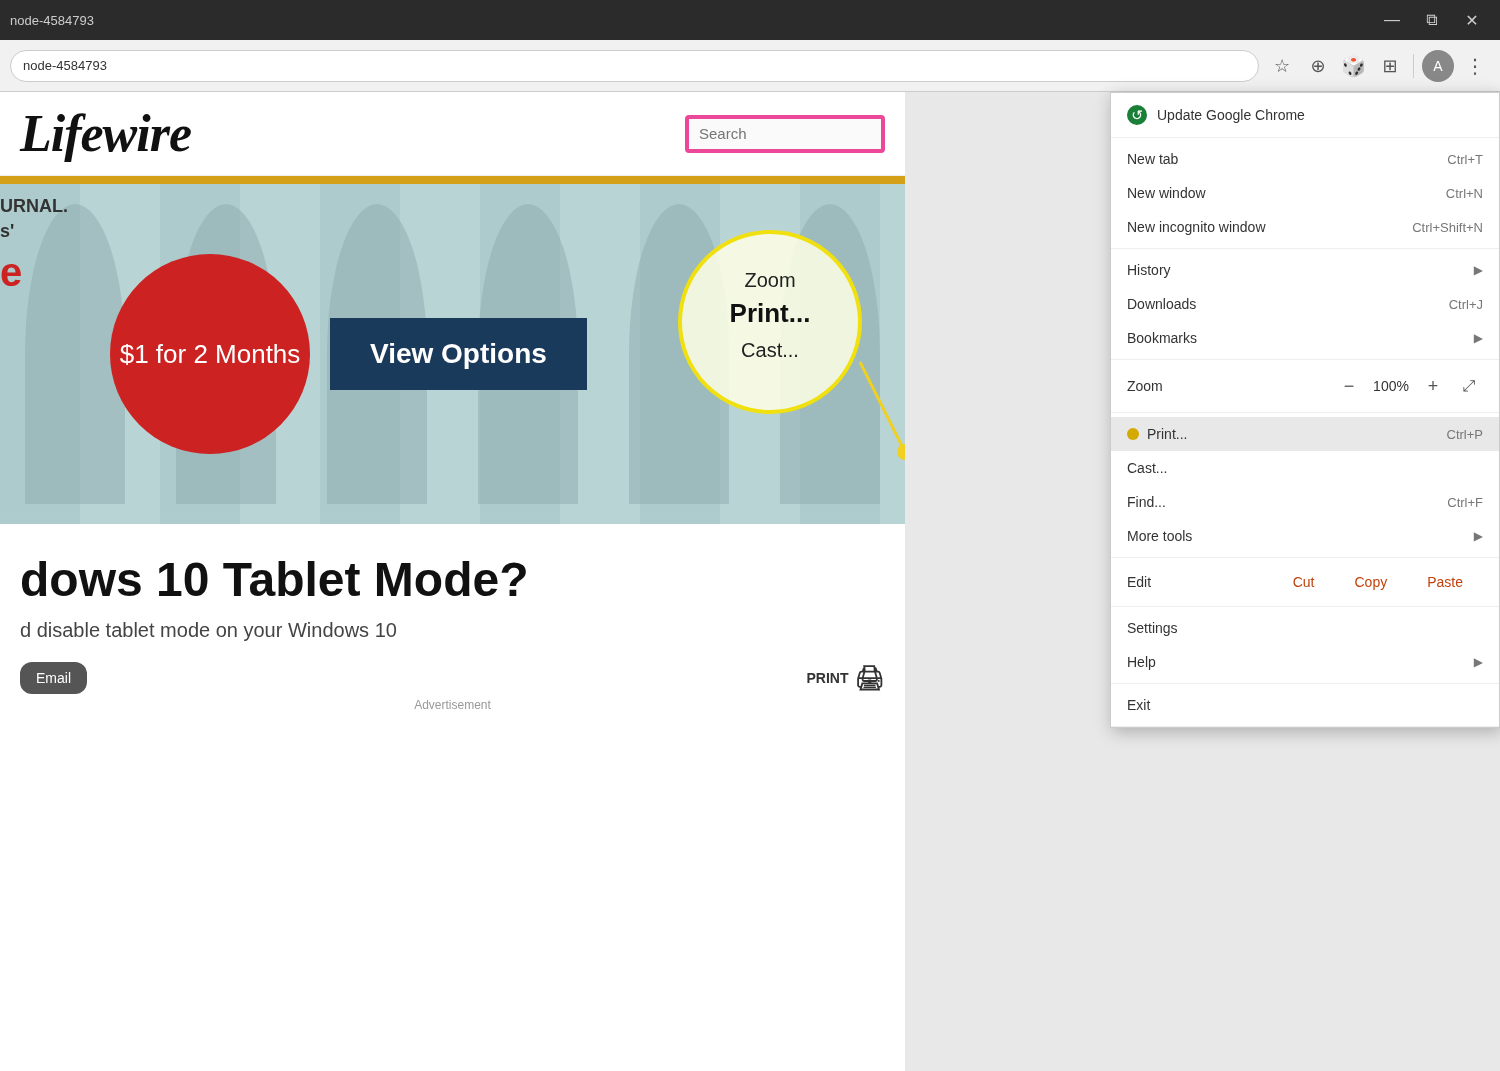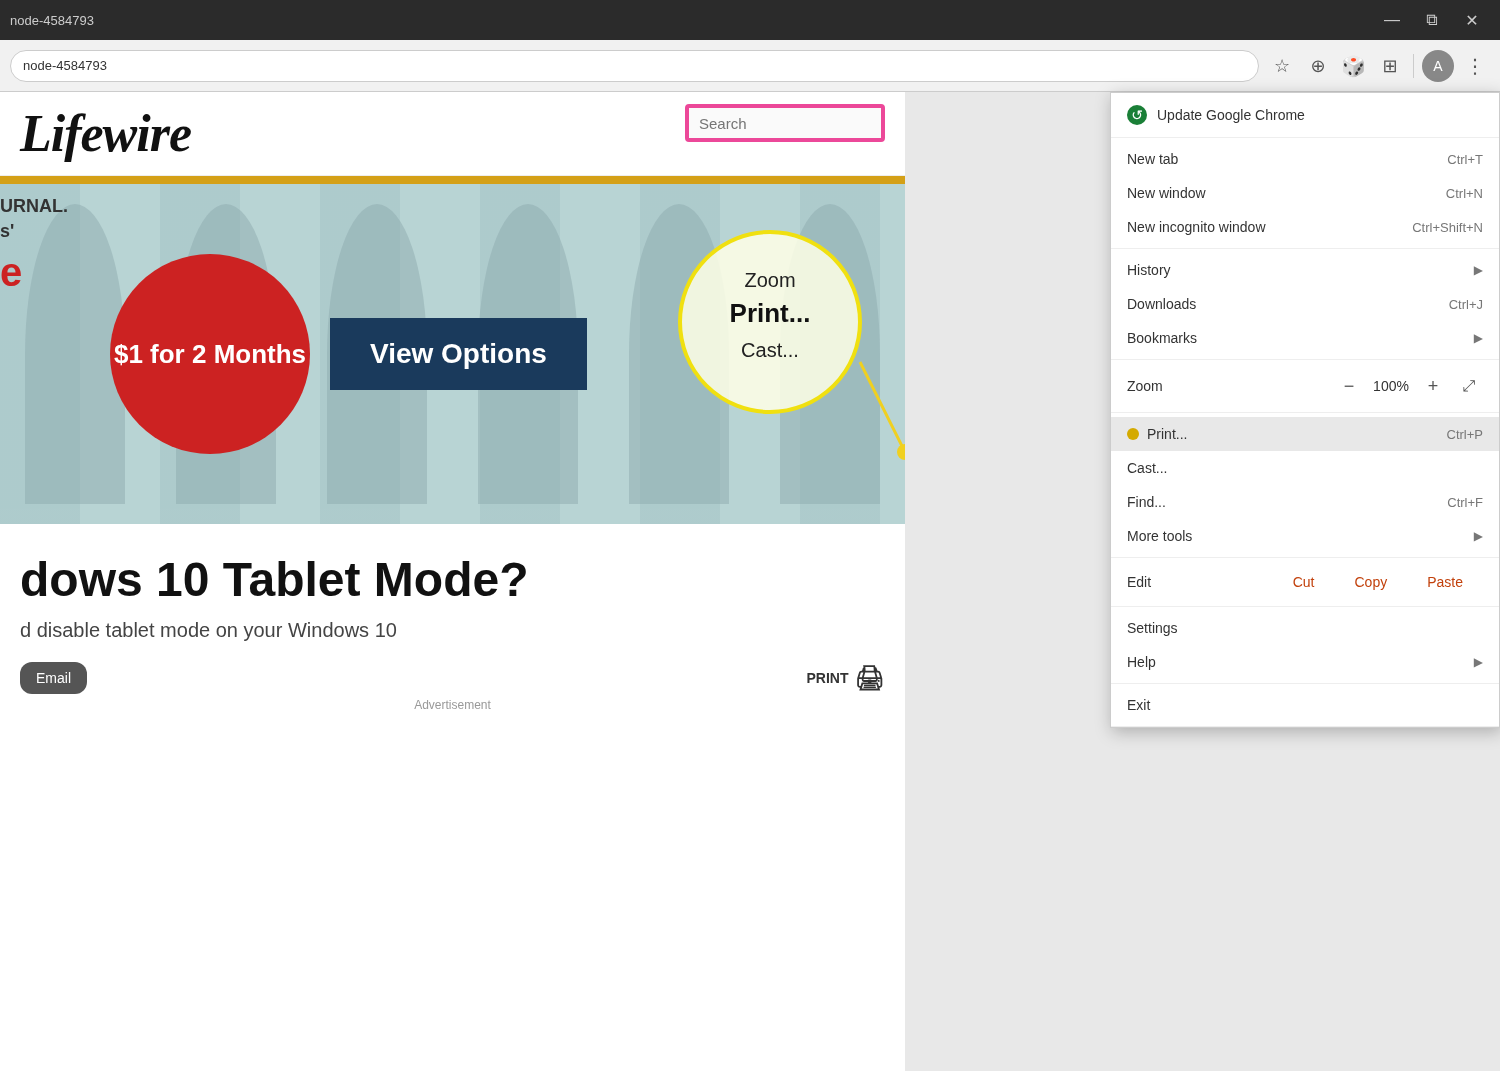--- a/index.html
+++ b/index.html
@@ -100,21 +100,21 @@
       bottom: 0;
       overflow: hidden;
       background: white;
     }
 
     
     .site-header {
       background: white;
       padding: 12px 20px;
       display: flex;
-      align-items: flex-start;
+      align-items: center;
       justify-content: space-between;
       border-bottom: 1px solid #eee;
     }
     .site-logo {
       font-family: Georgia, serif;
       font-style: italic;
       font-size: 52px;
       font-weight: bold;
       color: #111;
       letter-spacing: -1px;
@@ -177,21 +177,21 @@
       width: 200px;
       height: 200px;
       background: #cc2222;
       border-radius: 50%;
       display: flex;
       align-items: center;
       justify-content: center;
       text-align: center;
       color: white;
       font-size: 26px;
-      font-weight: bold;
+      font-weight: normal;
       flex-shrink: 0;
     }
     .view-options-btn {
       background: #1a3a5c;
       color: white;
       padding: 20px 40px;
       font-size: 28px;
       font-weight: bold;
       border: none;
       cursor: pointer;

